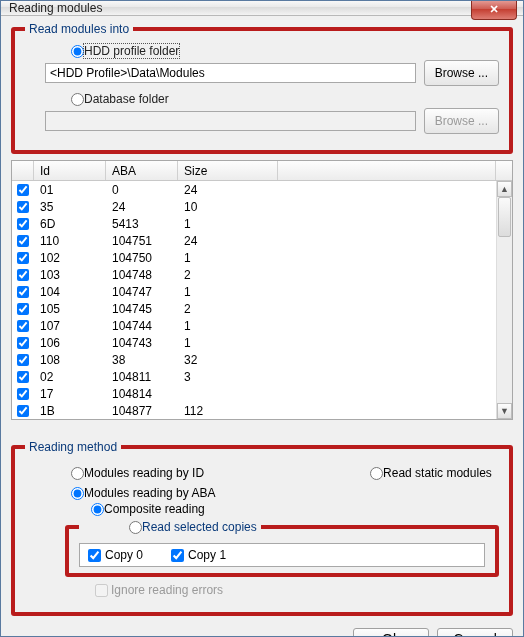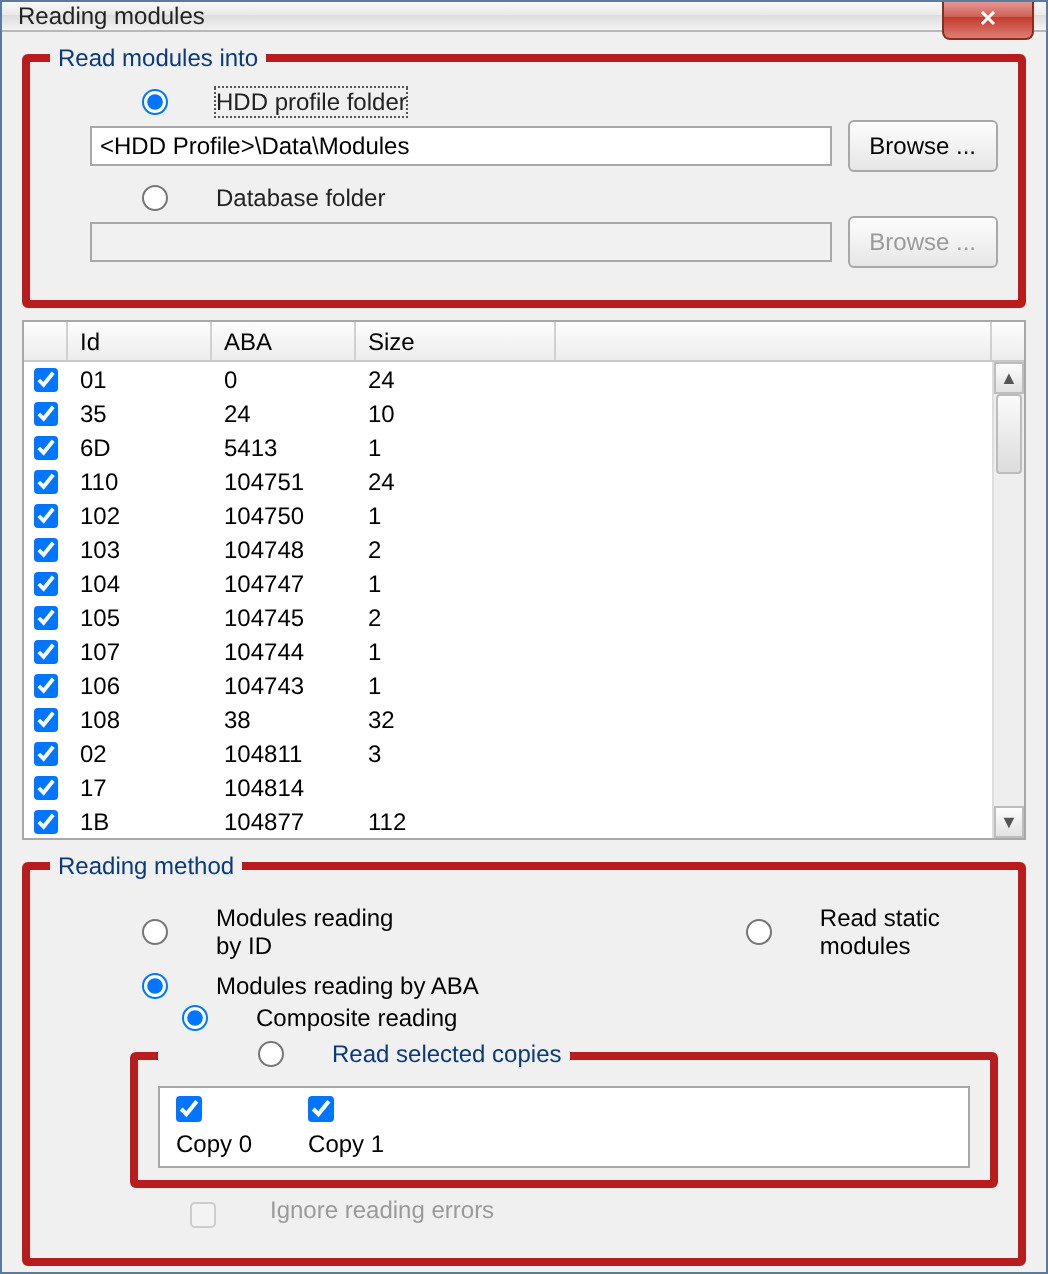--- a/index.html
+++ b/index.html
@@ -49,21 +49,22 @@
     margin:0 0 6px 0;
     padding:6px 10px 10px 10px;
     background:#f0f0f0;
   }
   legend {
     padding:0 4px;
     color:#0a3a7a;
   }
   .opt-row {
     display:flex;
-    gap:24px;
+    align-items:center;
+    gap:0;
     margin:2px 0;
     padding-left:46px;
   }
   .opt-row input[type=radio] { margin:0; }
   .opt-label { color:#222; }
   .path-row {
     display:flex;
     align-items:center;
     gap:8px;
     margin:2px 0 6px 20px;
@@ -84,21 +85,21 @@
     font-size:12px;
     background:linear-gradient(#fdfdfd,#e6e6e6);
     border:1px solid #a8a8a8;
     border-radius:3px;
   }
   .small-btn[disabled] { color:#9a9a9a; }
   .list-wrap {
     flex:1;
     border:1px solid #a8a8a8;
     background:#fff;
-    margin-bottom:6px;
+    margin-bottom:20px;
     overflow:hidden;
     display:flex;
     flex-direction:column;
   }
   .list-header {
     display:flex;
     background:linear-gradient(#fdfdfd,#ececec);
     border-bottom:1px solid #c8c8c8;
     height:20px;
     align-items:center;
@@ -169,21 +170,21 @@
     padding:6px 10px;
   }
   .copies-inner {
     background:#fff;
     border:1px solid #a8a8a8;
     padding:4px 8px;
     display:flex;
     gap:28px;
     align-items:center;
   }
-  .chk-lbl { display:flex; align-items:flex-start; gap:4px;flex-direction:column;}
+  .chk-lbl { display:flex; align-items:flex-end; gap:4px;}
   .chk-lbl input { margin:0; }
   .disabled-text { color:#9a9a9a; }
   .footer {
     display:flex;
     justify-content:flex-end;
     gap:8px;
     padding-top:6px;
   }
   .footer button {
     width:76px;

